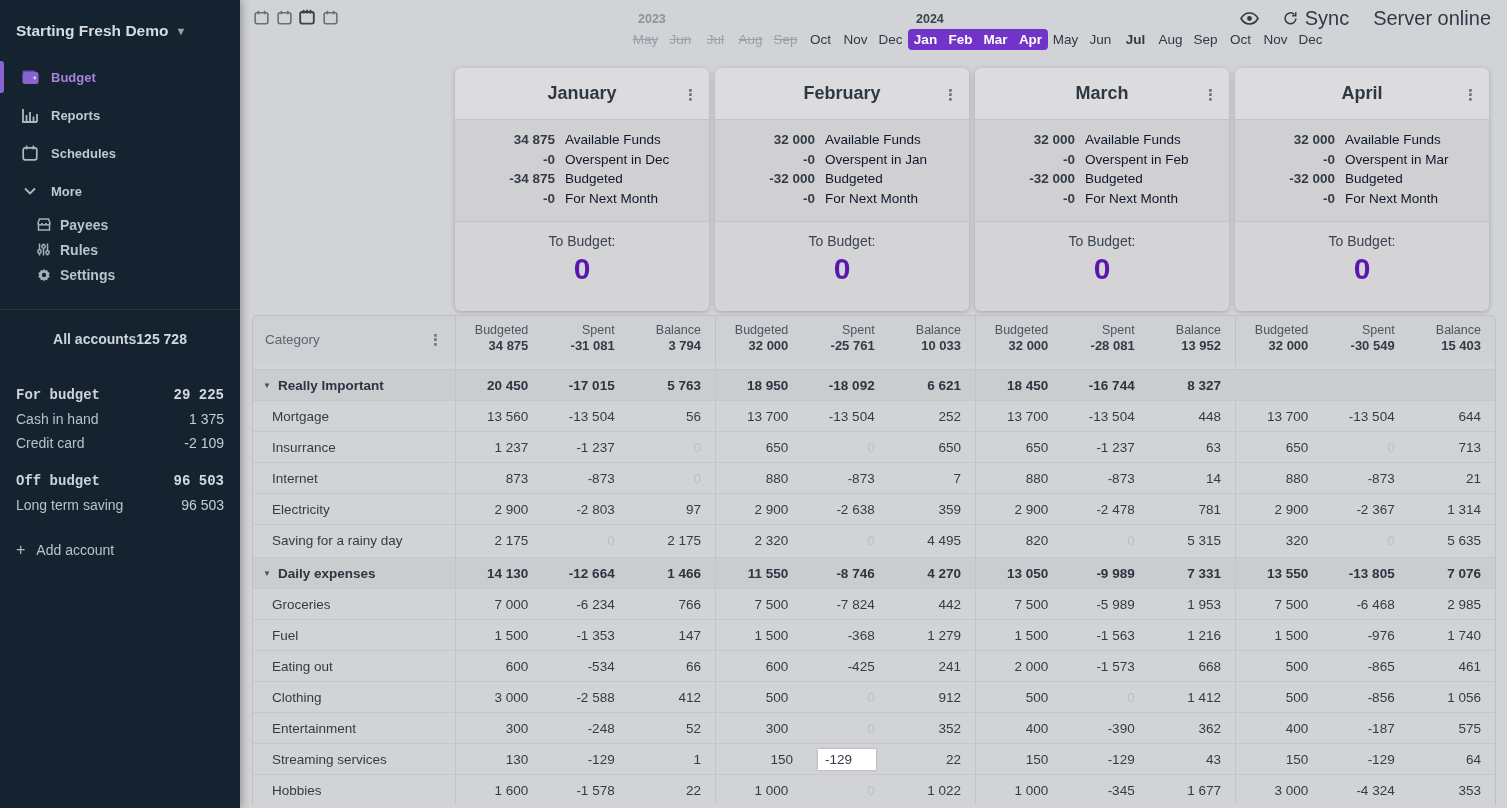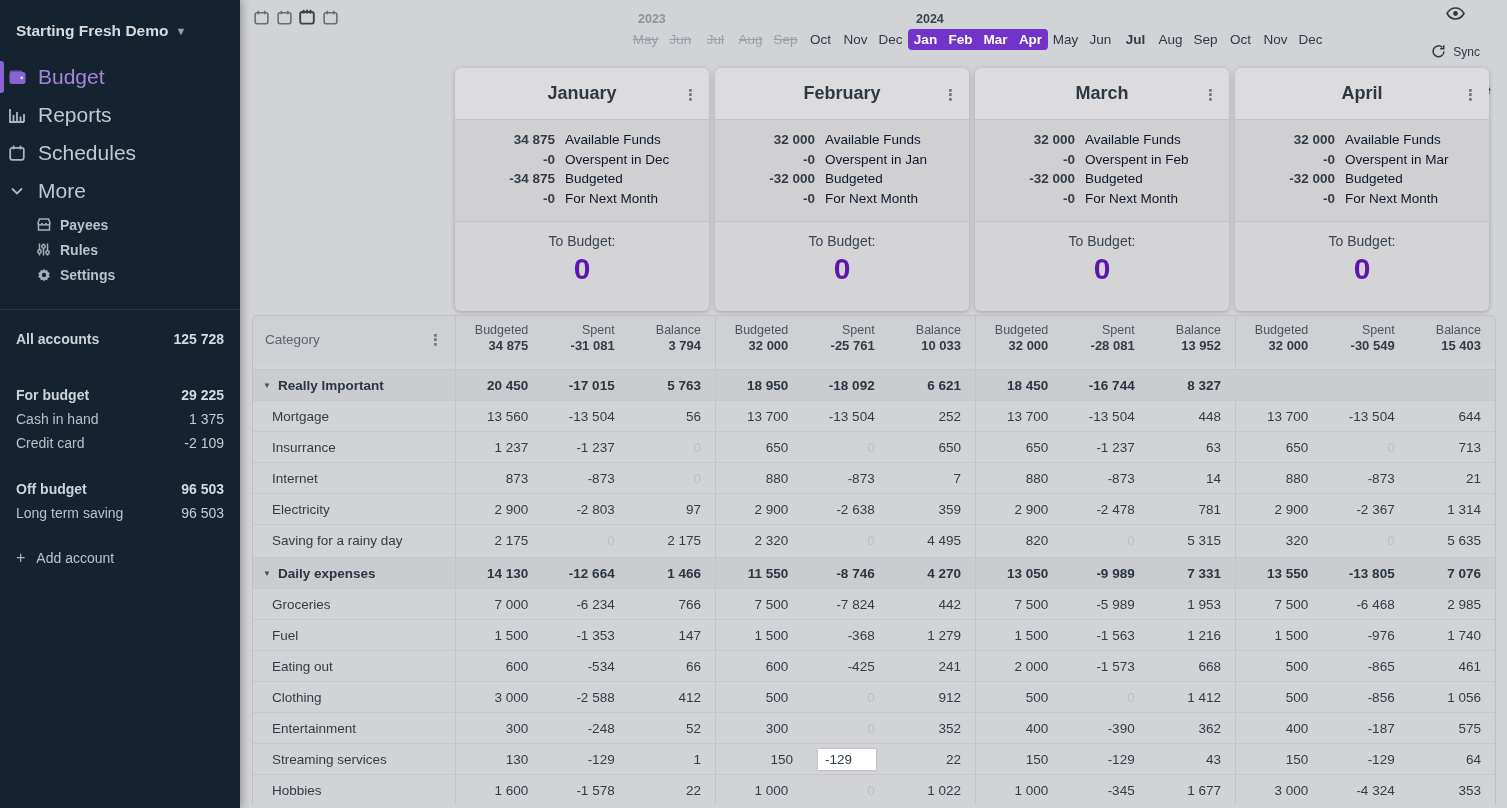--- a/index.html
+++ b/index.html
@@ -5,46 +5,46 @@
   * { box-sizing: border-box; margin: 0; padding: 0; }
   html,body { width:1507px; height:808px; overflow:hidden; }
   body { font-family:"Liberation Sans","DejaVu Sans",sans-serif; background:#d2d3d6; }
   .app { display:flex; width:1507px; height:808px; }
 
   
   .sidebar { width:240px; flex-shrink:0; background:#152330; color:#bcc4ce; position:relative; z-index:5; box-shadow:2px 0 8px rgba(0,0,0,.3); }
   .sb-title { padding:22px 16px 10px 16px; font-size:15.5px; font-weight:bold; color:#d6dbe1; display:flex; align-items:center; gap:7px; cursor:pointer;text-align:center; }
   .sb-title .caret { font-size:11px; color:#97a1ab; }
   .nav { margin-top:8px; }
-  .nav-item { height:38px; display:flex; align-items:center; gap:12px; padding-left:8px; font-size:21px; font-weight:normal; color:#c0c8d2; position:relative; cursor:pointer; }
+  .nav-item { height:38px; display:flex; align-items:center; gap:12px; padding-left:21px; font-size:13px; font-weight:bold; color:#c0c8d2; position:relative; cursor:pointer; }
   .nav-item .nicon { width:18px; display:flex; justify-content:center; color:#aeb7c1; }
   .nav-item.active { color:#a484dd; }
   .nav-item.active .nicon { color:#8a63d2; }
   .nav-item.active::before { content:''; position:absolute; left:0; top:3px; bottom:3px; width:4px; background:#8a63d2; border-radius:0 3px 3px 0; }
   .subnav { margin-top:2px; }
   .subnav-item { height:25px; display:flex; align-items:center; gap:9px; padding-left:36px; font-size:14px; font-weight:bold; color:#bac2cc; cursor:pointer; }
   .subnav-item .nicon { width:15px; display:flex; justify-content:center; color:#a7b0ba; font-size:13px; }
   .accounts { margin-top:22px; border-top:1px solid rgba(255,255,255,.09); padding:17px 16px 0 16px; font-size:14px; }
   .acct-row { display:flex; justify-content:space-between; align-items:center; height:24px; cursor:pointer; color:#b9c1ca; }
   .acct-row .num { color:#c6cdd5; }
   .acct-row.bold { font-weight:bold; color:#ccd3da; }
   .acct-row.bold .num { color:#d3d9e0; }
-  .acct-row.all { margin-bottom:32px; }
-  .acct-row.head { margin-top:22px; }
+  .acct-row.all { margin-bottom:32px;justify-content:center; }
+  .acct-row.head { margin-top:14px;font-family:Liberation Mono, monospace; }
   .add-account { margin-top:24px; display:flex; align-items:center; gap:11px; font-size:14px; color:#bac2cc; cursor:pointer; }
   .add-account .plus { font-size:16px; color:#aeb7c1; }
 
   
   .main { position:relative; flex:1; background:#d2d3d6; }
 
   .view-switcher { position:absolute; left:12px; top:8px; display:flex; gap:5px; }
   .cal-btn { width:18px; height:18px; display:flex; align-items:center; justify-content:center; color:#66707b; cursor:pointer; }
   .cal-btn.active { color:#39434e; }
 
-  .topbar-right { position:absolute; right:16px; top:7px; display:flex; align-items:center; gap:24px; color:#2f3a46; font-size:12px;flex-direction:column; }
+  .topbar-right { position:absolute; right:16px; top:7px; display:flex; align-items:center; gap:24px; color:#2f3a46; font-size:20px; }
   .tb-btn { display:flex; align-items:center; gap:7px; cursor:pointer; }
 
   
   .timeline { position:absolute; left:388px; top:12px; width:700px; height:38px; }
   .year { position:absolute; top:0; font-size:12.5px; font-weight:bold; }
   .year.left { left:10px; color:#8b939c; }
   .year.right { left:288px; color:#39434e; }
   .month-strip { position:absolute; left:0; top:17px; display:flex; }
   .m { width:35px; height:21px; line-height:21px; text-align:center; font-size:13.5px; color:#2f3a46; cursor:pointer; }
   .m.disabled { color:#99a0a9; text-decoration:line-through; }

